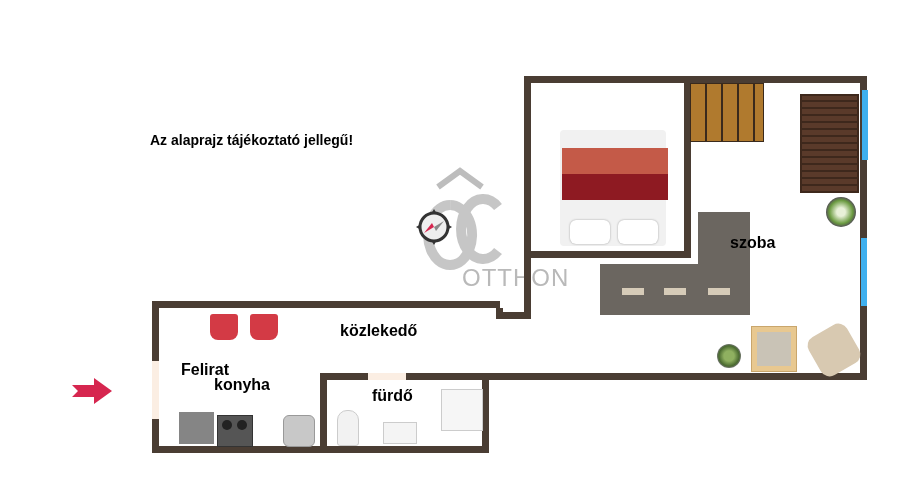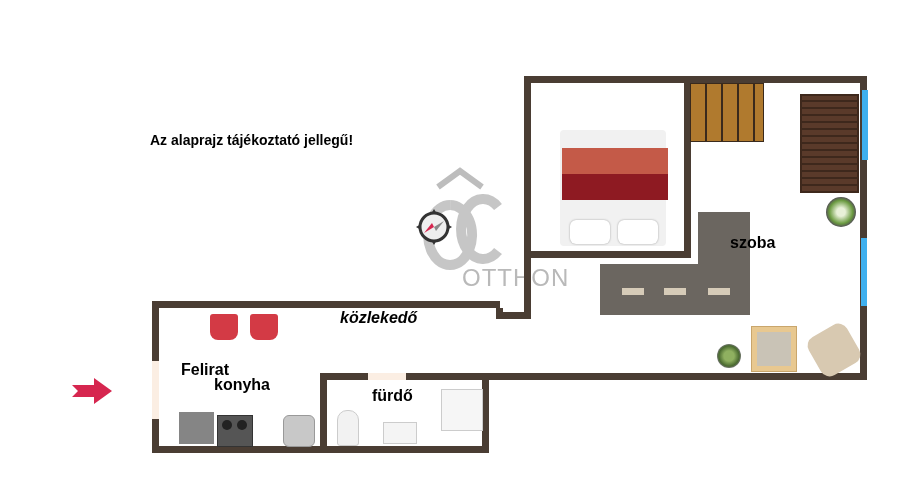--- a/index.html
+++ b/index.html
@@ -95,19 +95,19 @@
   </div>
 </div>
 <div class="abs" style="left:283px;top:415px;width:30px;height:30px;background:#c8c8c8;border-radius:6px;border:1px solid #999;"></div>
 
 <div class="abs" style="left:337px;top:410px;width:20px;height:34px;background:#f2f2f2;border:1px solid #ccc;border-radius:10px 10px 3px 3px;"></div>
 <div class="abs" style="left:383px;top:422px;width:32px;height:20px;background:#f4f4f4;border:1px solid #ccc;"></div>
 <div class="abs" style="left:441px;top:389px;width:40px;height:40px;background:#f6f6f6;border:1px solid #ccc;"></div>
 
 <div class="label" style="left:181px;top:361px;">Felirat</div>
 <div class="label" style="left:214px;top:376px;">konyha</div>
-<div class="label" style="left:340px;top:309px;font-style:italic;">közlekedő</div>
+<div class="label" style="left:340px;top:322px;">közlekedő</div>
 <div class="label" style="left:372px;top:387px;">fürdő</div>
 <div class="label" style="left:730px;top:234px;">szoba</div>
 
 <svg class="abs" style="left:70px;top:378px;" width="44" height="26" viewBox="0 0 44 26">
   <polygon points="2,7 24,7 24,0 42,13 24,26 24,19 2,19 8,13" fill="#d6264f"></polygon>
 </svg>
 
 </body></html>

